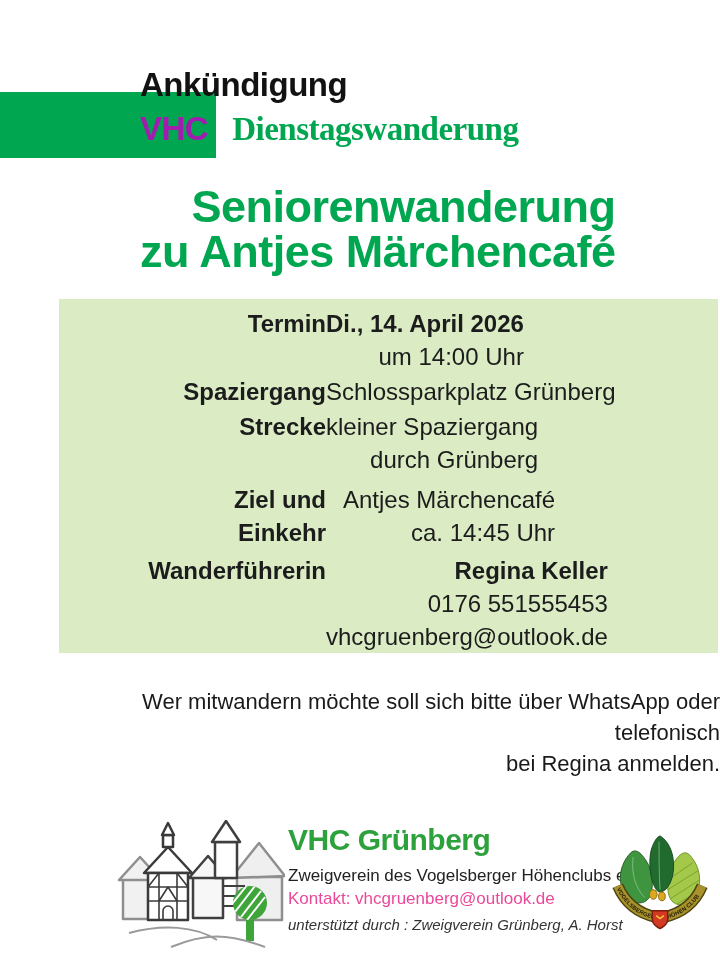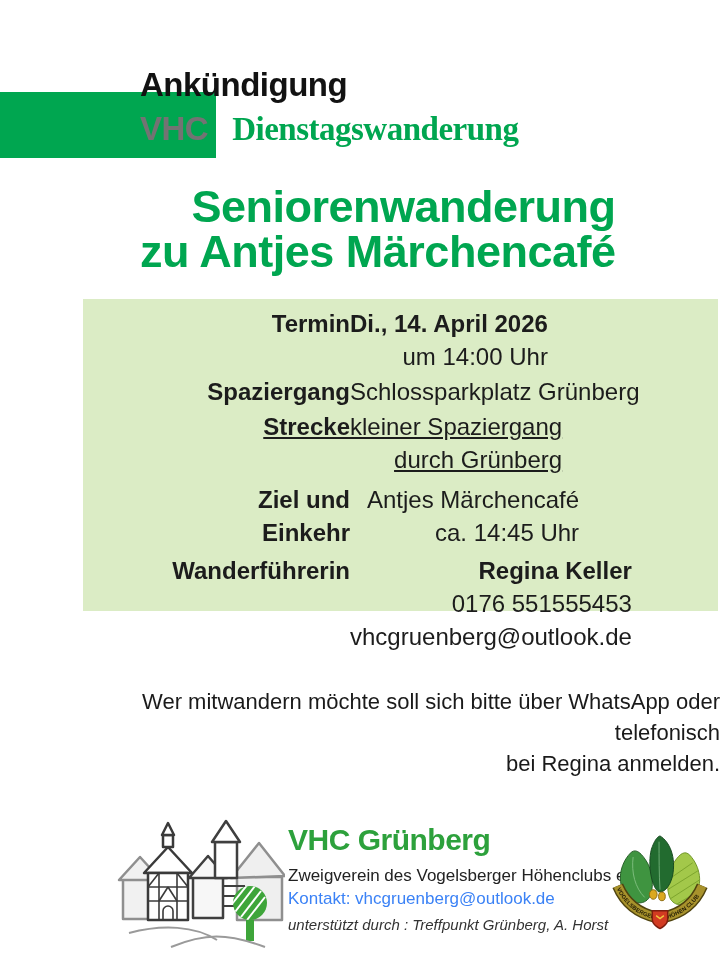--- a/index.html
+++ b/index.html
@@ -5,48 +5,48 @@
   html,body{margin:0;padding:0;background:#ffffff;}
   #page{position:relative;width:720px;height:960px;background:#ffffff;overflow:hidden;
         font-family:"Liberation Sans",sans-serif;color:#1a1a1a;text-align:right;}
 
   
   .green-bar{position:absolute;left:0;top:92px;width:216px;height:66px;background:#00a650;}
   .kicker{position:absolute;left:140px;top:66px;font-size:33px;line-height:38px;
           font-weight:bold;color:#121212;letter-spacing:-0.5px;z-index:2;}
   .brand-line{position:absolute;left:140px;top:107px;font-size:33px;line-height:44px;
           font-weight:bold;letter-spacing:-0.5px;z-index:2;white-space:nowrap;}
-  .brand-vhc{color:#737373;}
+  .brand-vhc{color:#a21caf;}
   .brand-rest{color:#00a650;margin-left:24px;font-family:Liberation Serif, serif;}
 
   
   .event-title{position:absolute;left:140px;top:184px;font-size:45px;line-height:45px;
           font-weight:bold;color:#00a650;letter-spacing:-0.5px;white-space:pre-line;}
 
   
-  .details-box{position:absolute;left:83px;top:299px;right:2px;height:312px;
+  .details-box{position:absolute;left:59px;top:299px;right:2px;height:354px;
           background:#dbecc5;box-sizing:border-box;padding:8px 0 0 67px;}
   .detail-row{display:flex;font-size:24px;line-height:33px;color:#1c1c1c;}
   .detail-row.mb2{margin-bottom:2px;}
-  .detail-row.mb7{margin-bottom:7px;text-decoration:underline;}
+  .detail-row.mb7{margin-bottom:7px;}
   .detail-row.mb5{margin-bottom:5px;gap:17px;}
   .detail-label{flex:none;width:200px;font-weight:bold;white-space:pre-line;}
   .detail-value{white-space:pre-line;}
   .value-bold{display:block;font-weight:bold;}
 
   
   .note{position:absolute;left:65px;top:686px;font-size:22px;line-height:31px;
         color:#1a1a1a;white-space:pre-line;}
 
   
   .town-logo{position:absolute;left:115px;top:816px;width:170px;height:140px;}
   .club-name{position:absolute;left:288px;top:820px;font-size:30px;line-height:40px;
         font-weight:bold;color:#2da13c;letter-spacing:-0.5px;white-space:nowrap;}
   .club-line1{position:absolute;left:288px;top:866px;font-size:17px;color:#222222;white-space:nowrap;}
-  .club-line2{position:absolute;left:288px;top:889px;font-size:17px;color:#3b82f6;white-space:nowrap;}
+  .club-line2{position:absolute;left:288px;top:889px;font-size:17px;color:#ec4899;white-space:nowrap;}
   .club-line3{position:absolute;left:288px;top:916px;font-size:15px;font-style:italic;color:#333333;white-space:nowrap;}
   .emblem{position:absolute;left:612px;top:834px;width:96px;height:96px;}
 </style>
 </head>
 <body>
 
 <div id="page">
 
   <div class="green-bar"></div>
   <div class="kicker">Ankündigung</div>
@@ -149,21 +149,21 @@
 
     <g stroke="#9a9a9a" stroke-width="2" fill="none">
       <path d="M14,117 C 48,108 80,110 102,124"></path>
       <path d="M56,131 C 90,117 112,117 150,131"></path>
     </g>
   </svg>
 
   <div class="club-name">VHC Grünberg</div>
   <div class="club-line1">Zweigverein des Vogelsberger Höhenclubs e.V.</div>
   <div class="club-line2">Kontakt: vhcgruenberg@outlook.de</div>
-  <div class="club-line3">unterstützt durch : Treffpunkt Grünberg, A. Horst</div>
+  <div class="club-line3">unterstützt durch : Zweigverein Grünberg, A. Horst</div>
 
   <svg class="emblem" viewBox="0 0 100 100">
     <defs>
       <path id="ribL" d="M6,54 C14,73 28,83 47,87"></path>
       <path id="ribR" d="M53,87 C72,83 86,73 94,54"></path>
       <clipPath id="leafclip">
           <path d="M81,22 C92,34 95,52 86,65 C79,75 67,77 61,68 C56,59 57,40 65,29 C71,20 76,17 81,22 Z"></path>
         </clipPath>
     </defs>
 

